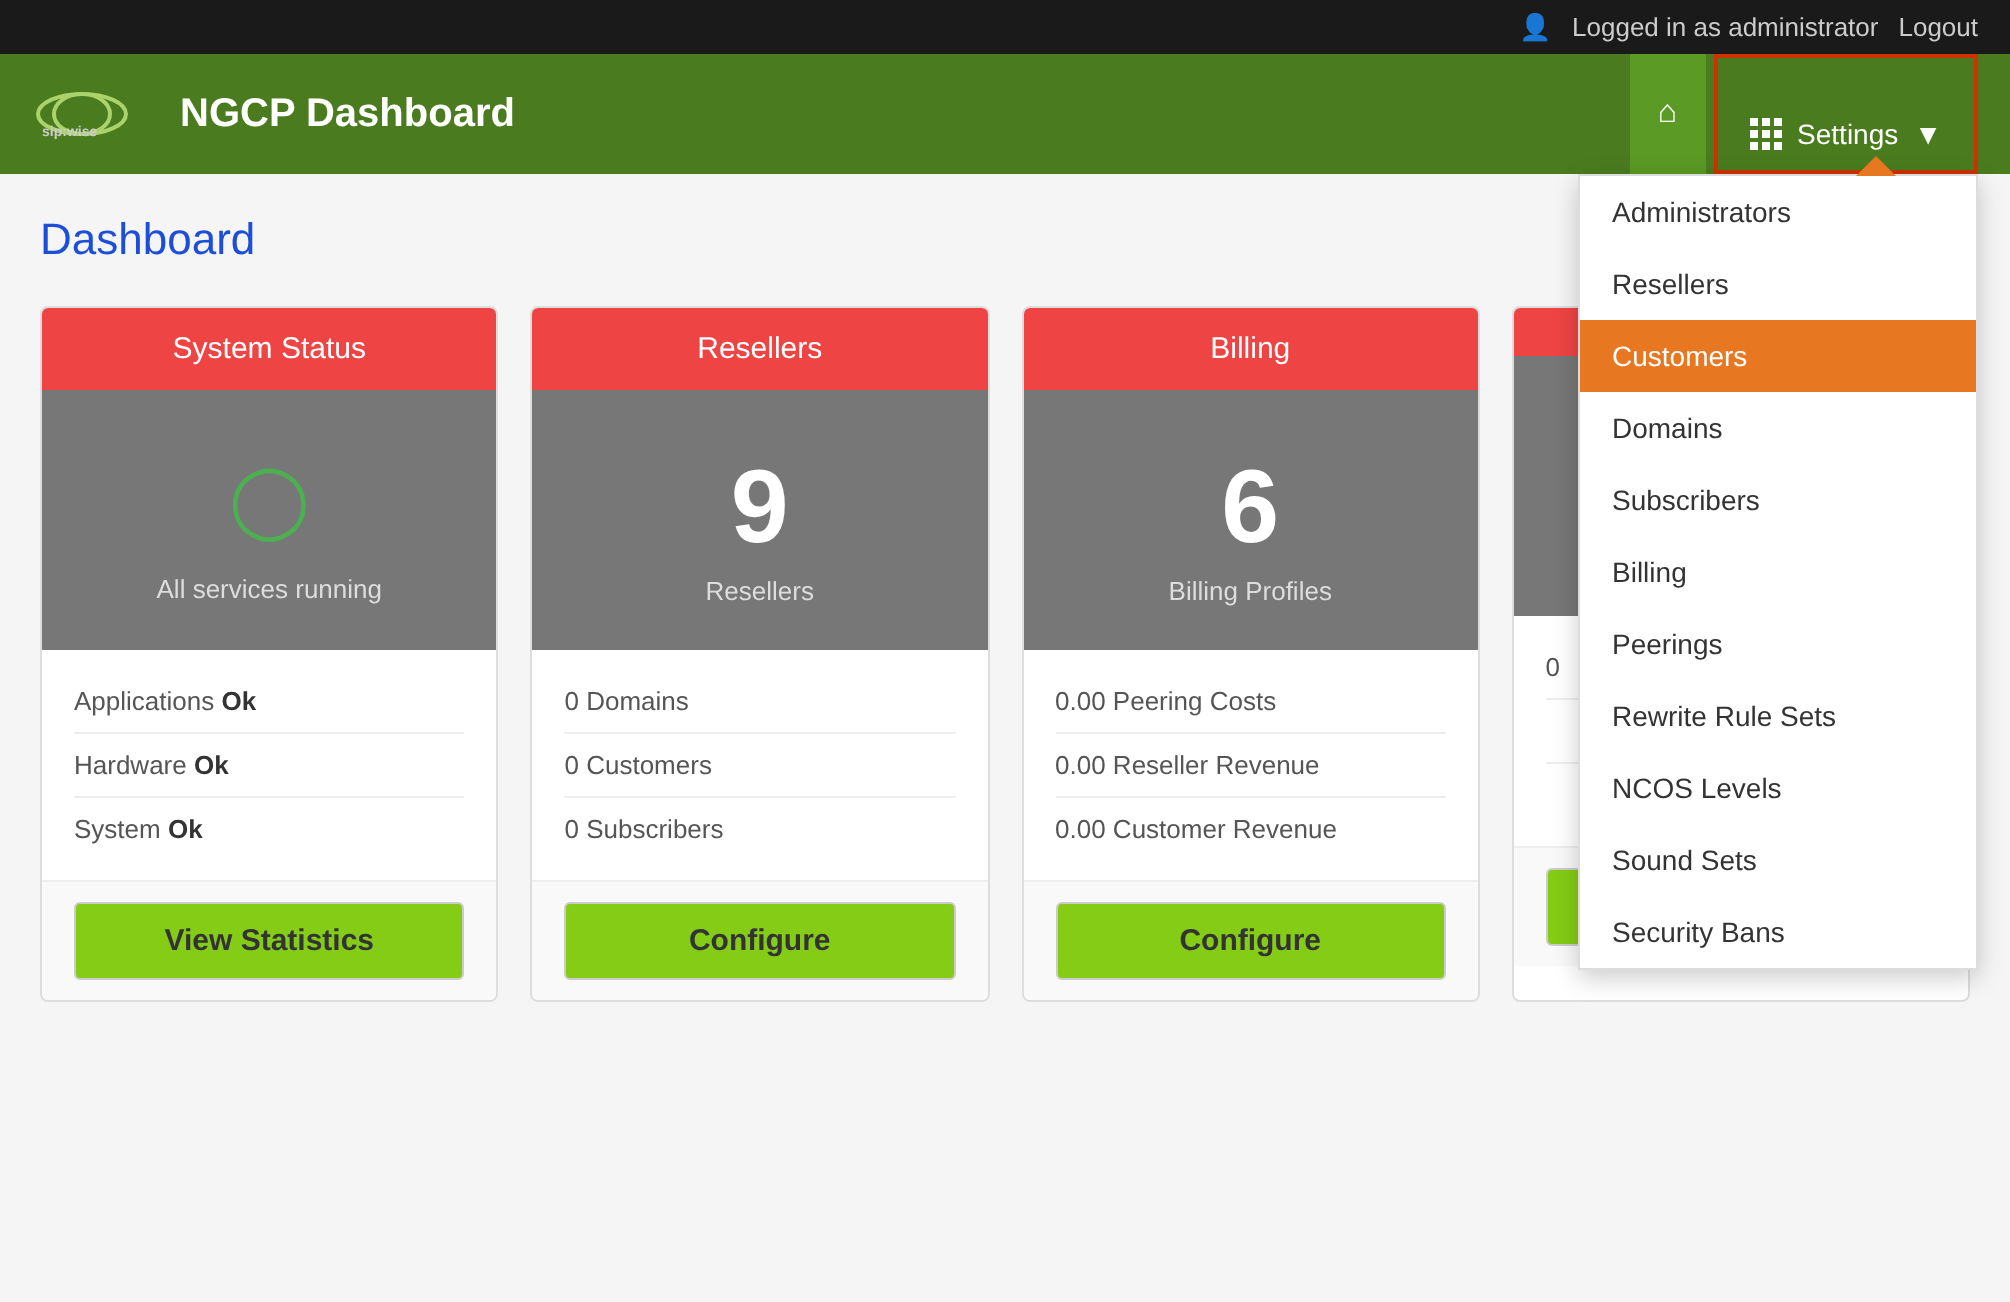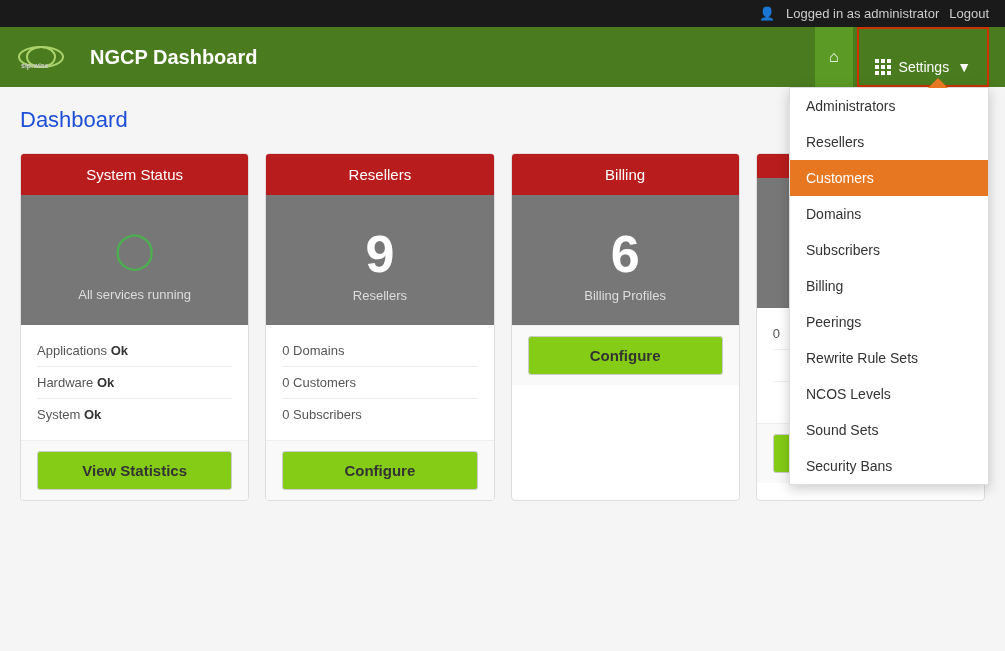--- a/index.html
+++ b/index.html
@@ -121,21 +121,21 @@
       grid-template-columns: repeat(4, 1fr);
       gap: 16px;
     }
     .card {
       background: white;
       border: 1px solid #ddd;
       border-radius: 4px;
       overflow: hidden;
     }
     .card-header {
-      background: #b91c1c;
+      background: #ef4444;
       color: white;
       text-align: center;
       padding: 12px;
       font-size: 15px;
     }
     .card-body {
       background: #777;
       color: white;
       text-align: center;
       padding: 30px 16px 20px;
@@ -306,20 +306,31 @@
         <button>Configure</button>
       </div>
     </div>
 
     <div class="card">
       <div class="card-header">Billing</div>
       <div class="card-body">
         <div class="big-number">6</div>
         <div class="subtitle">Billing Profiles</div>
       </div>
+      <div class="card-stats">
+        <div class="stat-row">
+          <span>0.00</span> Peering Costs
+        </div>
+        <div class="stat-row">
+          <span>0.00</span> Reseller Revenue
+        </div>
+        <div class="stat-row">
+          <span>0.00</span> Customer Revenue
+        </div>
+      </div>
       <div class="card-footer">
         <button>Configure</button>
       </div>
     </div>
 
     <div class="card">
       <div class="card-header"></div>
       <div class="card-body">
       </div>
       <div class="card-stats">

